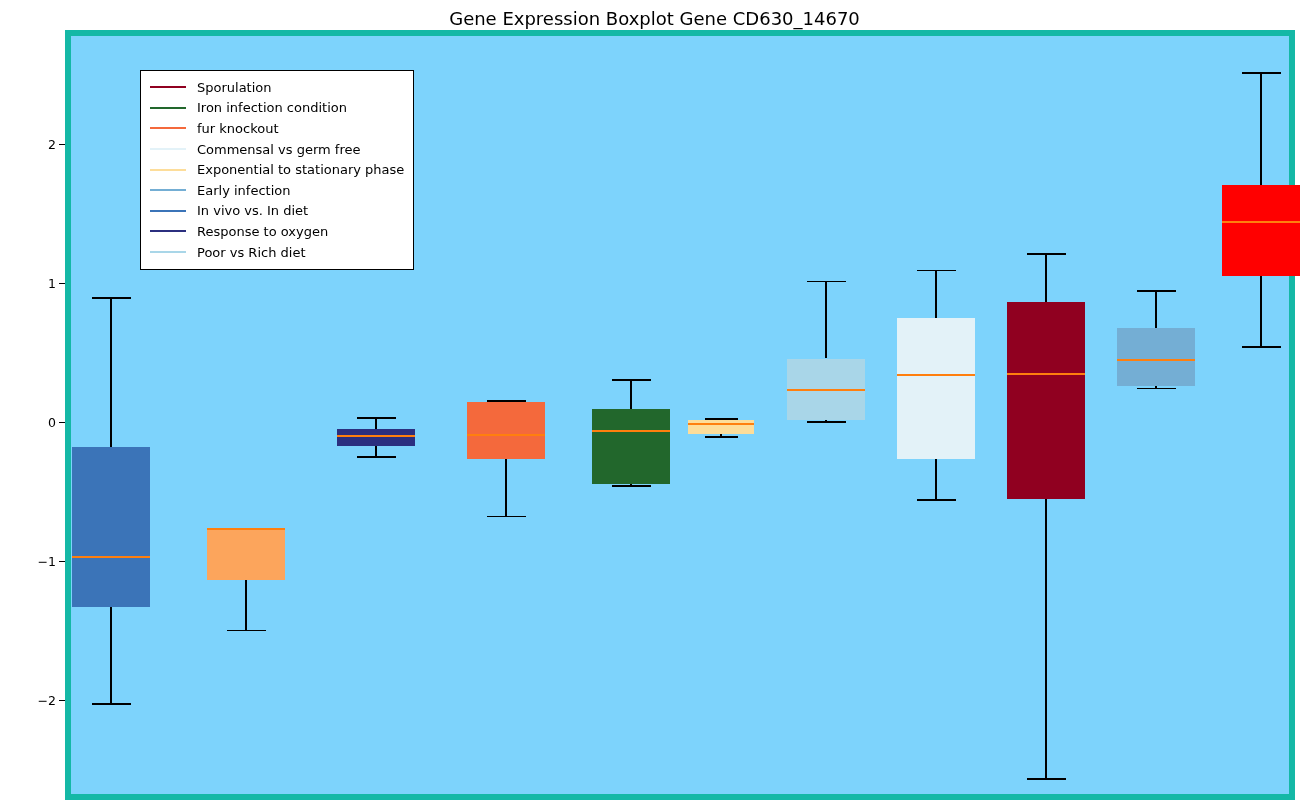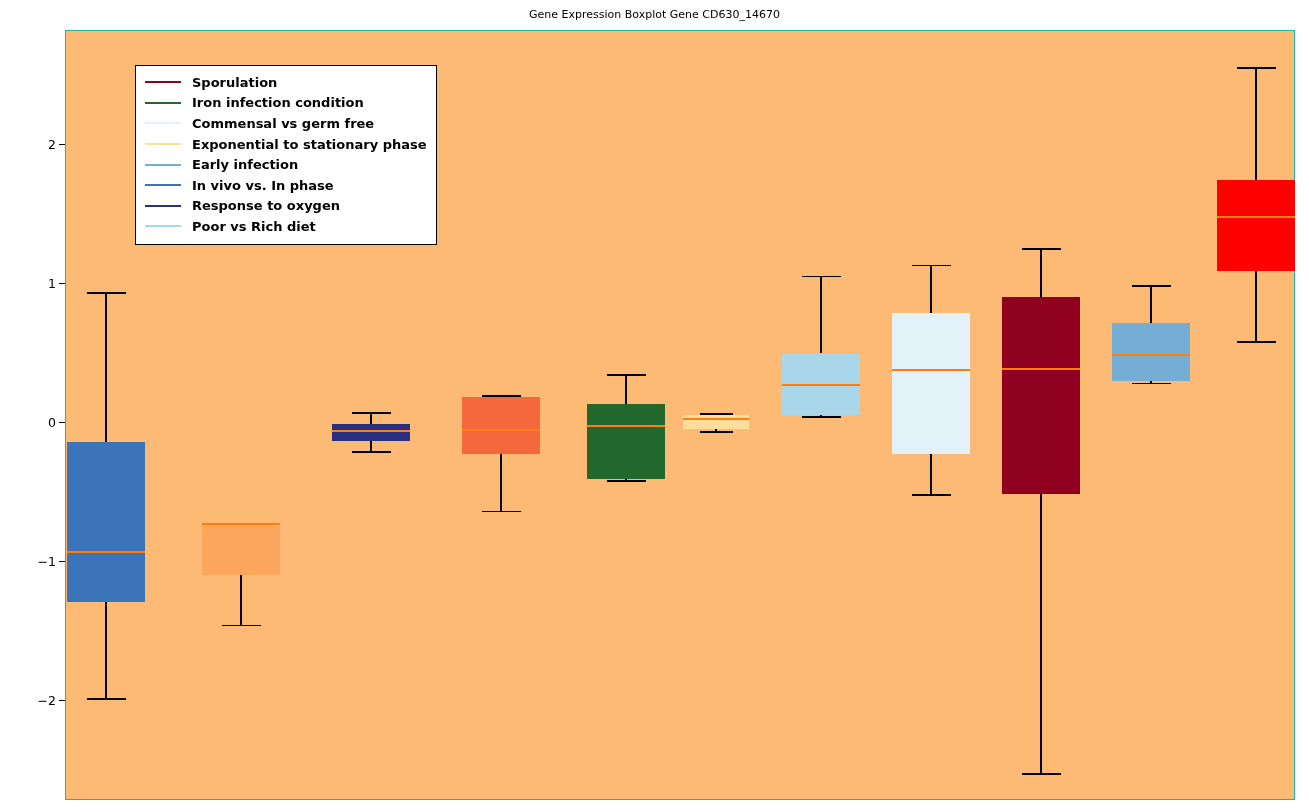--- a/index.html
+++ b/index.html
@@ -16,34 +16,33 @@
     height: 812px;
     background: #ffffff;
     overflow: hidden;
   }
   #chart-title {
     position: absolute;
     left: 0;
     top: 8px;
     width: 1309px;
     text-align: center;
-    font-size: 11px;
+    font-size: 18px;
     color: #000000;
   }
   
   #plot-area {
     position: absolute;
     left: 65px;
     top: 30px;
     width: 1230px;
     height: 770px;
-    border: 1px solid #14b8a6;
+    border: 6px solid #14b8a6;
     box-sizing: border-box;
-    background: #fdba74;
-    font-weight: bold;
+    background: #7dd3fc;
   }
   #plot-inner {
     position: absolute;
     left: 0;
     top: 0;
     width: 100%;
     height: 100%;
   }
   #ylabel {
     position: absolute;
@@ -242,34 +241,38 @@
     <div id="legend">
         <div class="legend-row">
           <span class="legend-swatch" style="border-top-color: rgb(144, 0, 32);"></span>
           <span class="legend-text">Sporulation</span>
         </div>
         <div class="legend-row">
           <span class="legend-swatch" style="border-top-color: rgb(34, 103, 44);"></span>
           <span class="legend-text">Iron infection condition</span>
         </div>
         <div class="legend-row">
+          <span class="legend-swatch" style="border-top-color: rgb(244, 105, 60);"></span>
+          <span class="legend-text">fur knockout</span>
+        </div>
+        <div class="legend-row">
           <span class="legend-swatch" style="border-top-color: rgb(227, 242, 248);"></span>
           <span class="legend-text">Commensal vs germ free</span>
         </div>
         <div class="legend-row">
           <span class="legend-swatch" style="border-top-color: rgb(253, 221, 154);"></span>
           <span class="legend-text">Exponential to stationary phase</span>
         </div>
         <div class="legend-row">
           <span class="legend-swatch" style="border-top-color: rgb(116, 174, 212);"></span>
           <span class="legend-text">Early infection</span>
         </div>
         <div class="legend-row">
           <span class="legend-swatch" style="border-top-color: rgb(59, 116, 184);"></span>
-          <span class="legend-text">In vivo vs. In phase</span>
+          <span class="legend-text">In vivo vs. In diet</span>
         </div>
         <div class="legend-row">
           <span class="legend-swatch" style="border-top-color: rgb(43, 47, 127);"></span>
           <span class="legend-text">Response to oxygen</span>
         </div>
         <div class="legend-row">
           <span class="legend-swatch" style="border-top-color: rgb(169, 214, 232);"></span>
           <span class="legend-text">Poor vs Rich diet</span>
         </div>
       </div>

